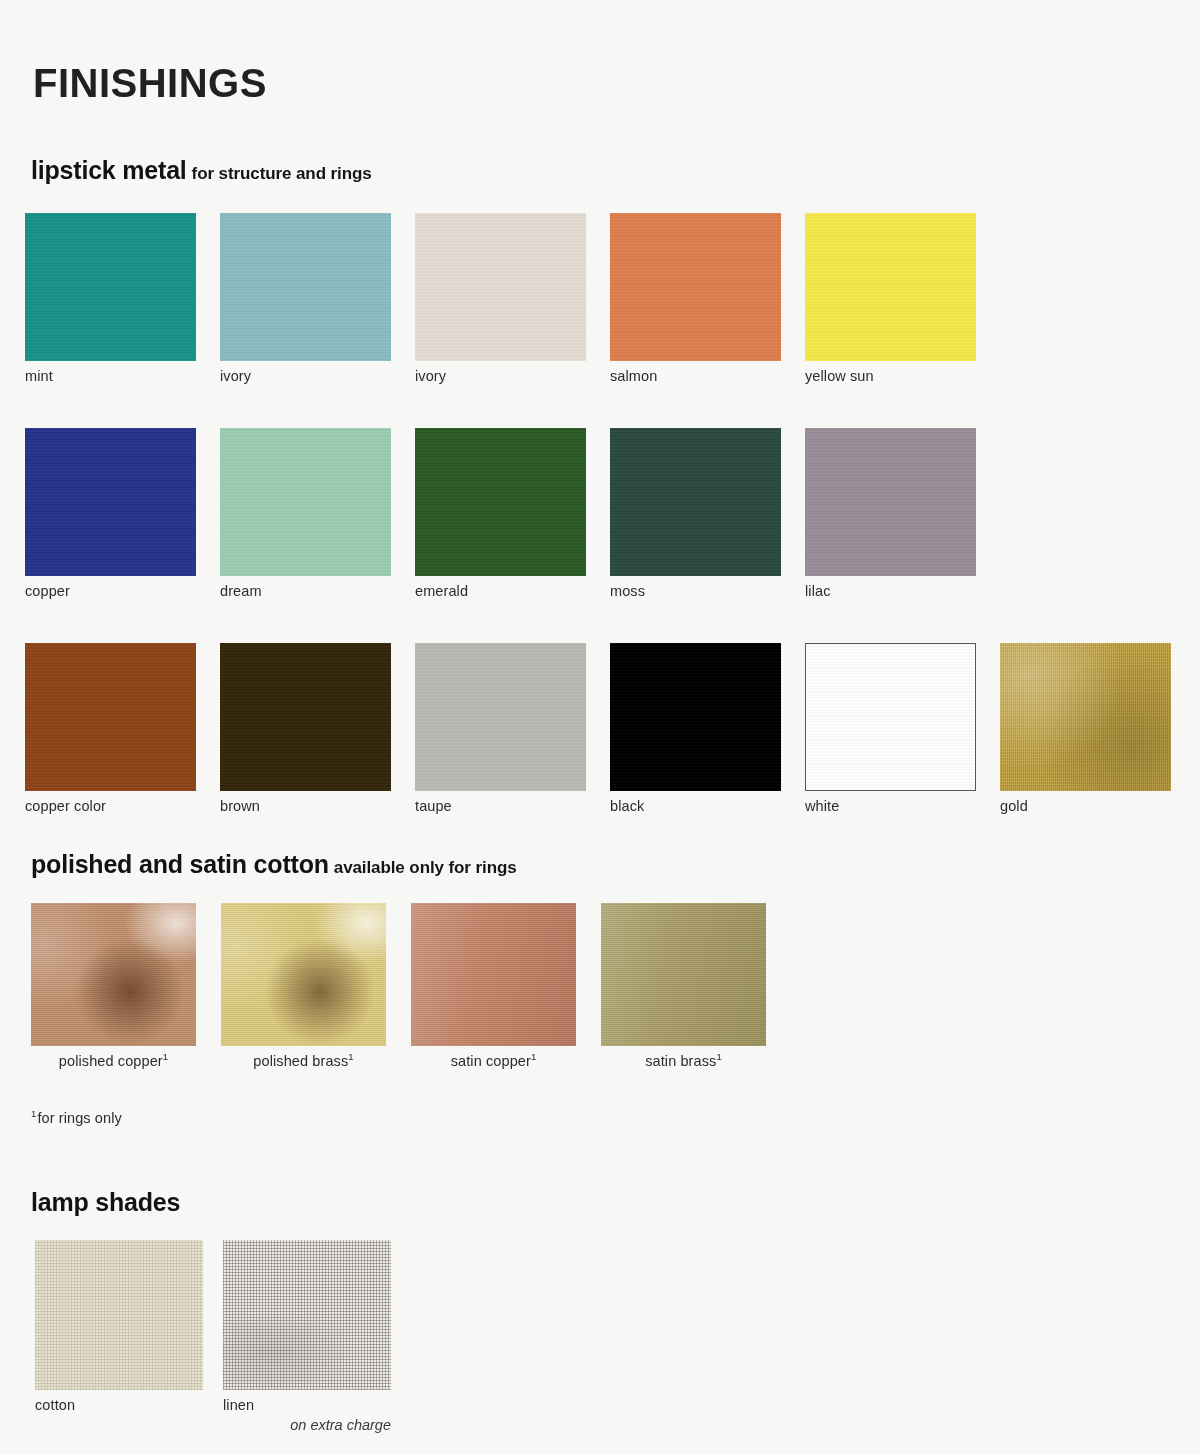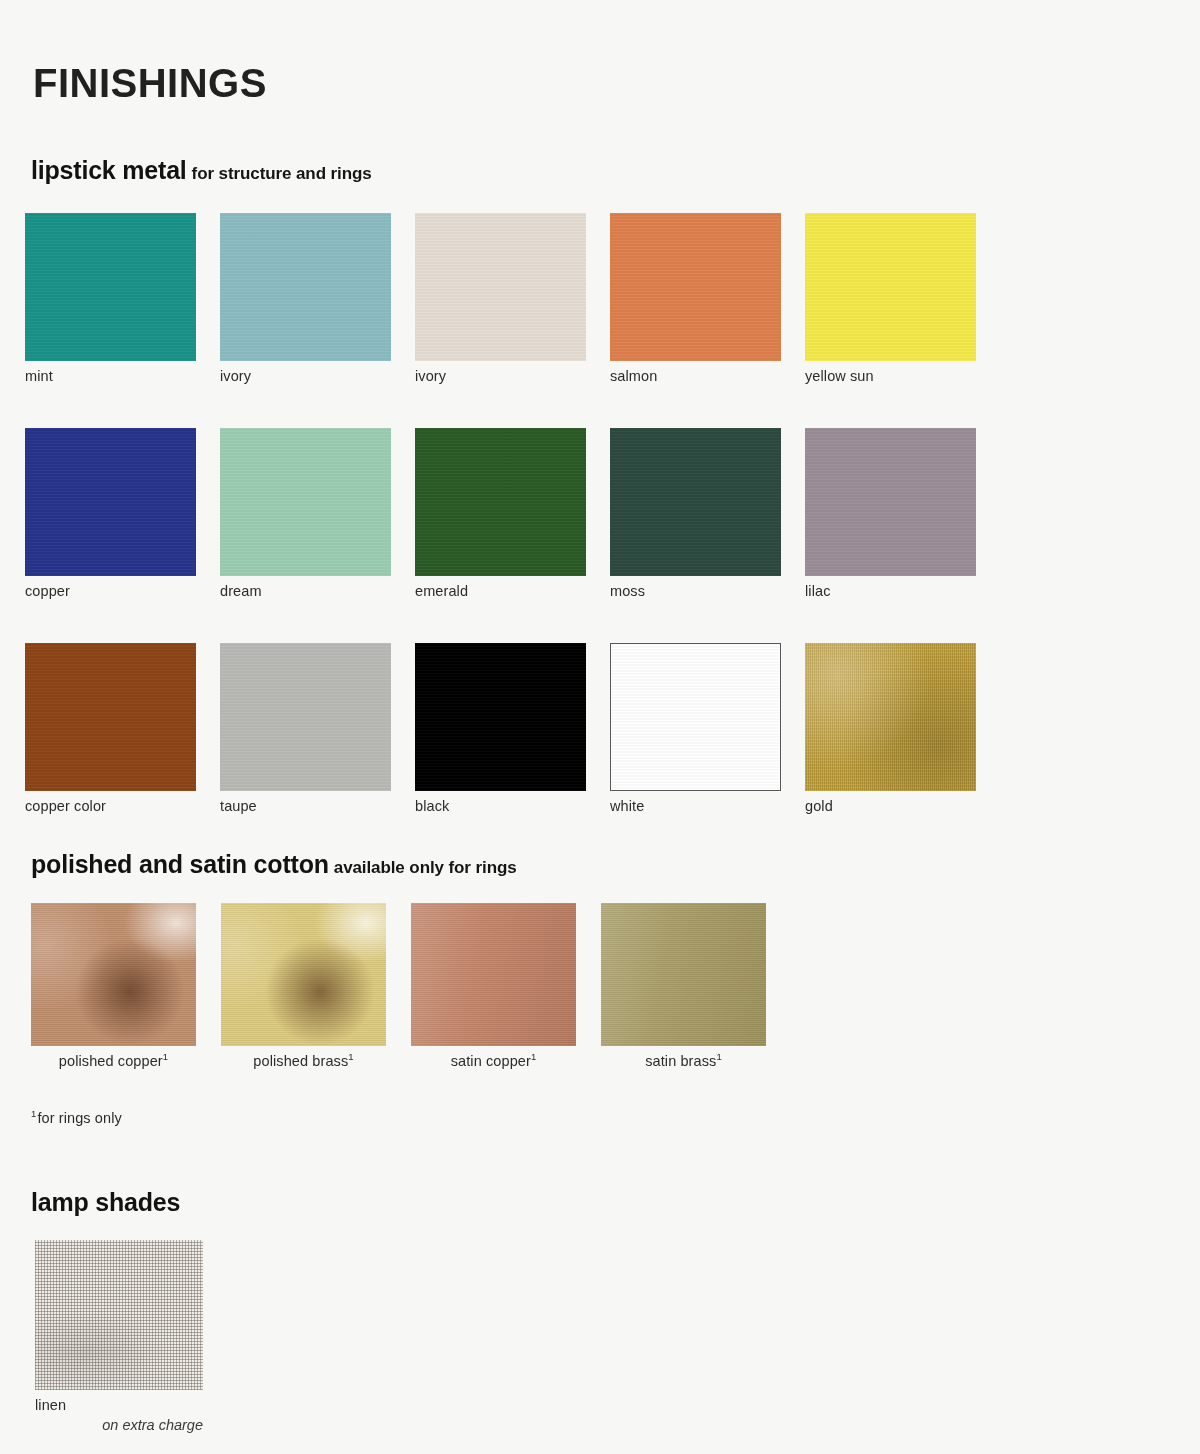--- a/index.html
+++ b/index.html
@@ -271,20 +271,24 @@
       </div>
       <div class="cell">
         <div class="swatch tex-flat" style="background: rgb(154, 141, 151);"></div>
         <div class="cap">lilac</div>
       </div>
       <div class="cell">
         <div class="swatch tex-flat" style="background: rgb(140, 68, 23);"></div>
         <div class="cap">copper color</div>
       </div>
       <div class="cell">
+        <div class="swatch tex-flat" style="background: rgb(51, 38, 12);"></div>
+        <div class="cap">brown</div>
+      </div>
+      <div class="cell">
         <div class="swatch tex-flat" style="background: rgb(185, 186, 182);"></div>
         <div class="cap">taupe</div>
       </div>
       <div class="cell">
         <div class="swatch tex-flat" style="background: rgb(0, 0, 0);"></div>
         <div class="cap">black</div>
       </div>
       <div class="cell">
         <div class="swatch bordered tex-flat" style="background: rgb(255, 255, 255);"></div>
         <div class="cap">white</div>
@@ -321,19 +325,23 @@
   <div class="footnote">
     <sup>1</sup><span>for rings only</span>
   </div>
 
   <div class="section-head" style="top:1190px;">
     <span class="sh-main">lamp shades</span><span class="sh-sub"></span>
   </div>
 
   <div class="grid" id="shades-grid">
       <div class="cell">
+        <div class="swatch tex-weave-fine" style="background: rgb(230, 224, 205);"></div>
+        <div class="cap">cotton</div>
+      </div>
+      <div class="cell">
         <div class="swatch tex-weave-coarse" style="background: rgb(238, 234, 230);"></div>
         <div class="cap">linen</div>
         <div class="cap-note">on extra charge</div>
       </div>
     </div>
 
 </div>
 
 </body></html>

